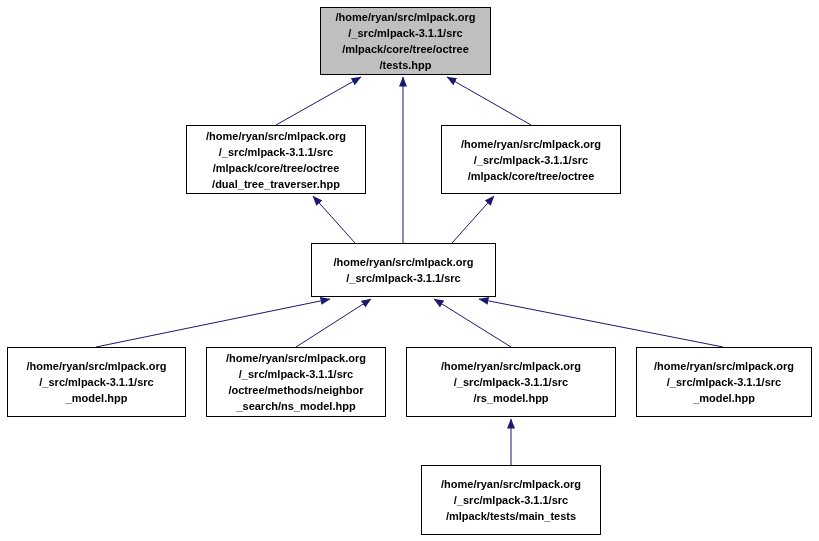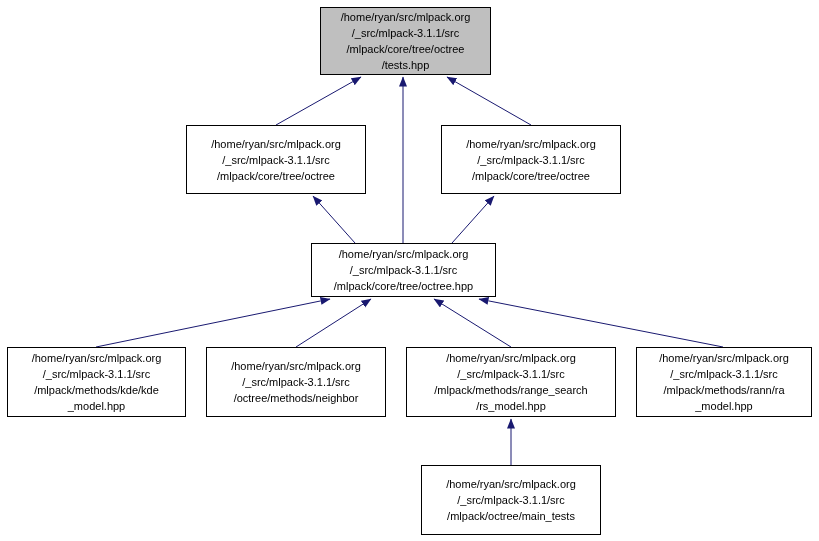--- a/index.html
+++ b/index.html
@@ -46,20 +46,21 @@
     font-size: 11px;
     line-height: 16px;
     padding: 2px 3px;
     cursor: pointer;
   }
   .node.highlight {
     background: #bfbfbf;
   }
   .node div {
     white-space: nowrap;
+    font-weight: bold;
   }
   
   #n-octree-top  { left: 320px; top: 7px;   width: 171px; height: 68px; }
   #n-dual        { left: 186px; top: 125px; width: 180px; height: 69px; }
   #n-single      { left: 441px; top: 125px; width: 180px; height: 69px; }
   #n-octree-mid  { left: 311px; top: 243px; width: 185px; height: 54px; }
   #n-kde         { left: 7px;   top: 347px; width: 179px; height: 70px; }
   #n-ns          { left: 206px; top: 347px; width: 180px; height: 70px; }
   #n-rs          { left: 406px; top: 347px; width: 210px; height: 70px; }
   #n-ra          { left: 636px; top: 347px; width: 176px; height: 70px; }
@@ -92,60 +93,58 @@
     <div>/home/ryan/src/mlpack.org</div>
     <div>/_src/mlpack-3.1.1/src</div>
     <div>/mlpack/core/tree/octree</div>
     <div>/tests.hpp</div>
   </div>
 
   <div id="n-dual" class="node">
     <div>/home/ryan/src/mlpack.org</div>
     <div>/_src/mlpack-3.1.1/src</div>
     <div>/mlpack/core/tree/octree</div>
+    <div>/dual_tree_traverser.hpp</div>
   </div>
 
   <div id="n-single" class="node">
     <div>/home/ryan/src/mlpack.org</div>
     <div>/_src/mlpack-3.1.1/src</div>
     <div>/mlpack/core/tree/octree</div>
   </div>
 
   <div id="n-octree-mid" class="node">
     <div>/home/ryan/src/mlpack.org</div>
     <div>/_src/mlpack-3.1.1/src</div>
-    <div>/mlpack/core/tree/octree.hpp</div>
   </div>
 
   <div id="n-kde" class="node">
     <div>/home/ryan/src/mlpack.org</div>
     <div>/_src/mlpack-3.1.1/src</div>
-    <div>/mlpack/methods/kde/kde</div>
     <div>_model.hpp</div>
   </div>
 
   <div id="n-ns" class="node">
     <div>/home/ryan/src/mlpack.org</div>
     <div>/_src/mlpack-3.1.1/src</div>
     <div>/octree/methods/neighbor</div>
+    <div>_search/ns_model.hpp</div>
   </div>
 
   <div id="n-rs" class="node">
     <div>/home/ryan/src/mlpack.org</div>
     <div>/_src/mlpack-3.1.1/src</div>
-    <div>/mlpack/methods/range_search</div>
     <div>/rs_model.hpp</div>
   </div>
 
   <div id="n-ra" class="node">
     <div>/home/ryan/src/mlpack.org</div>
     <div>/_src/mlpack-3.1.1/src</div>
-    <div>/mlpack/methods/rann/ra</div>
     <div>_model.hpp</div>
   </div>
 
   <div id="n-utils" class="node">
     <div>/home/ryan/src/mlpack.org</div>
     <div>/_src/mlpack-3.1.1/src</div>
-    <div>/mlpack/octree/main_tests</div>
+    <div>/mlpack/tests/main_tests</div>
   </div>
 
 </div>
 
 </body></html>

